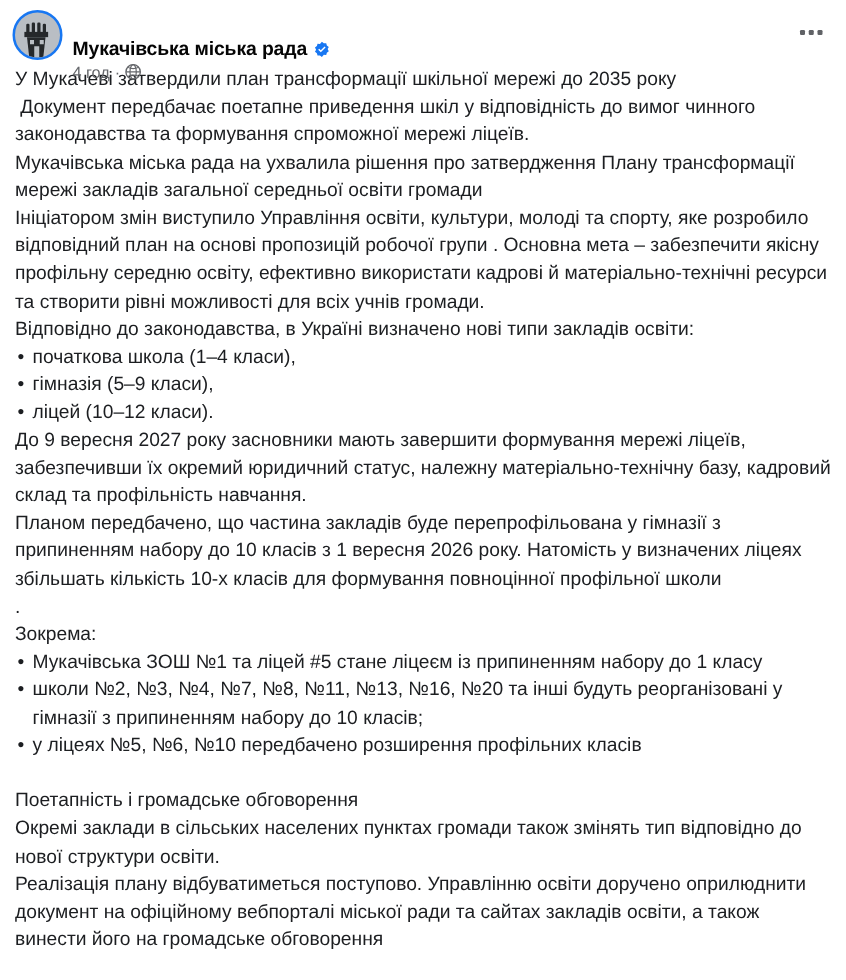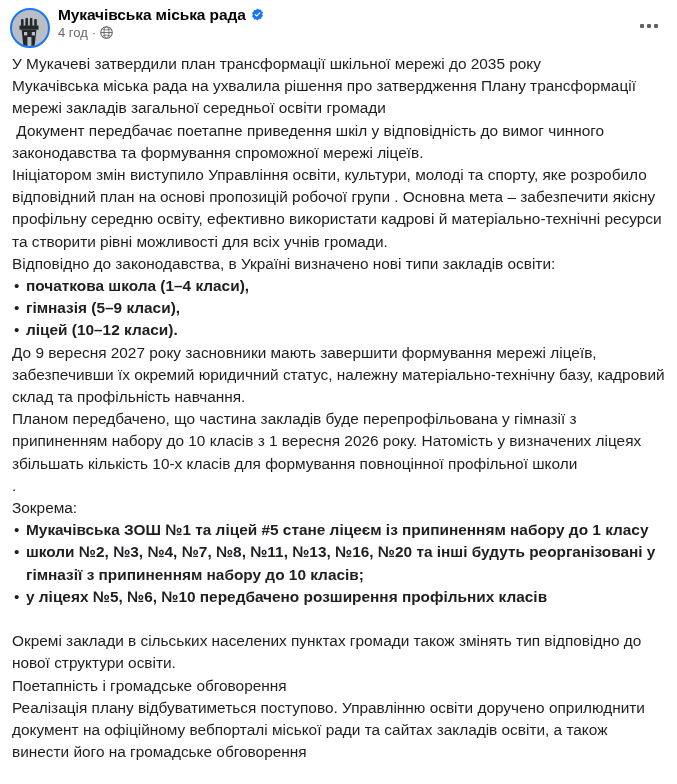--- a/index.html
+++ b/index.html
@@ -54,20 +54,21 @@
     margin-left: 8px;
     display: flex;
     flex-direction: column;
     justify-content: center;
     padding-top: 1px;
   }
   .name-row {
     display: flex;
     align-items: center;
     line-height: 1;
+    margin-top: 25px;
   }
   .page-name {
     font-size: 15.5px;
     font-weight: bold;
     color: #050505;
     letter-spacing: -0.1px;
     white-space: nowrap;
   }
   .verified-badge {
     margin-left: 5px;
@@ -135,21 +136,20 @@
     flex: 0 0 auto;
     width: 14px;
     text-align: left;
     padding-left: 2px;
     box-sizing: border-box;
     font-size: 15.4px;
     line-height: 22.2px;
   }
   .bullet-text {
     flex: 1 1 auto;
-    font-weight: bold;
   }
   .blank-line {
     height: 22.2px;
   }
 </style>
 </head>
 <body>
 
 <div class="post">
 
@@ -201,22 +201,22 @@
     <div class="menu-button">
       <span></span>
       <span></span>
       <span></span>
     </div>
 
   </div>
 
   <div class="post-body" id="post-body">
       <div class="line">У Мукачеві затвердили план трансформації шкільної мережі до 2035 року</div>
+      <div class="line"> Документ передбачає поетапне приведення шкіл у відповідність до вимог чинного законодавства та формування спроможної мережі ліцеїв.</div>
       <div class="line">Мукачівська міська рада на ухвалила рішення про затвердження Плану трансформації мережі закладів загальної середньої освіти громади</div>
-      <div class="line"> Документ передбачає поетапне приведення шкіл у відповідність до вимог чинного законодавства та формування спроможної мережі ліцеїв.</div>
       <div class="line">Ініціатором змін виступило Управління освіти, культури, молоді та спорту, яке розробило відповідний план на основі пропозицій робочої групи . Основна мета – забезпечити якісну профільну середню освіту, ефективно використати кадрові й матеріально-технічні ресурси та створити рівні можливості для всіх учнів громади.</div>
       <div class="line">Відповідно до законодавства, в Україні визначено нові типи закладів освіти:</div>
       <div class="bullet-line">
         <span class="bullet-mark">•</span>
         <span class="bullet-text">початкова школа (1–4 класи),</span>
       </div>
       <div class="bullet-line">
         <span class="bullet-mark">•</span>
         <span class="bullet-text">гімназія (5–9 класи),</span>
       </div>
@@ -234,18 +234,18 @@
       </div>
       <div class="bullet-line">
         <span class="bullet-mark">•</span>
         <span class="bullet-text"> школи №2, №3, №4, №7, №8, №11, №13, №16, №20 та інші будуть реорганізовані у гімназії з припиненням набору до 10 класів;</span>
       </div>
       <div class="bullet-line">
         <span class="bullet-mark">•</span>
         <span class="bullet-text">у ліцеях №5, №6, №10 передбачено розширення профільних класів</span>
       </div>
       <div class="blank-line"></div>
+      <div class="line">Поетапність і громадське обговорення</div>
       <div class="line">Окремі заклади в сільських населених пунктах громади також змінять тип відповідно до нової структури освіти.</div>
-      <div class="line">Поетапність і громадське обговорення</div>
       <div class="line">Реалізація плану відбуватиметься поступово. Управлінню освіти доручено оприлюднити документ на офіційному вебпорталі міської ради та сайтах закладів освіти, а також винести його на громадське обговорення</div>
     </div>
 
 </div>
 
 </body></html>

